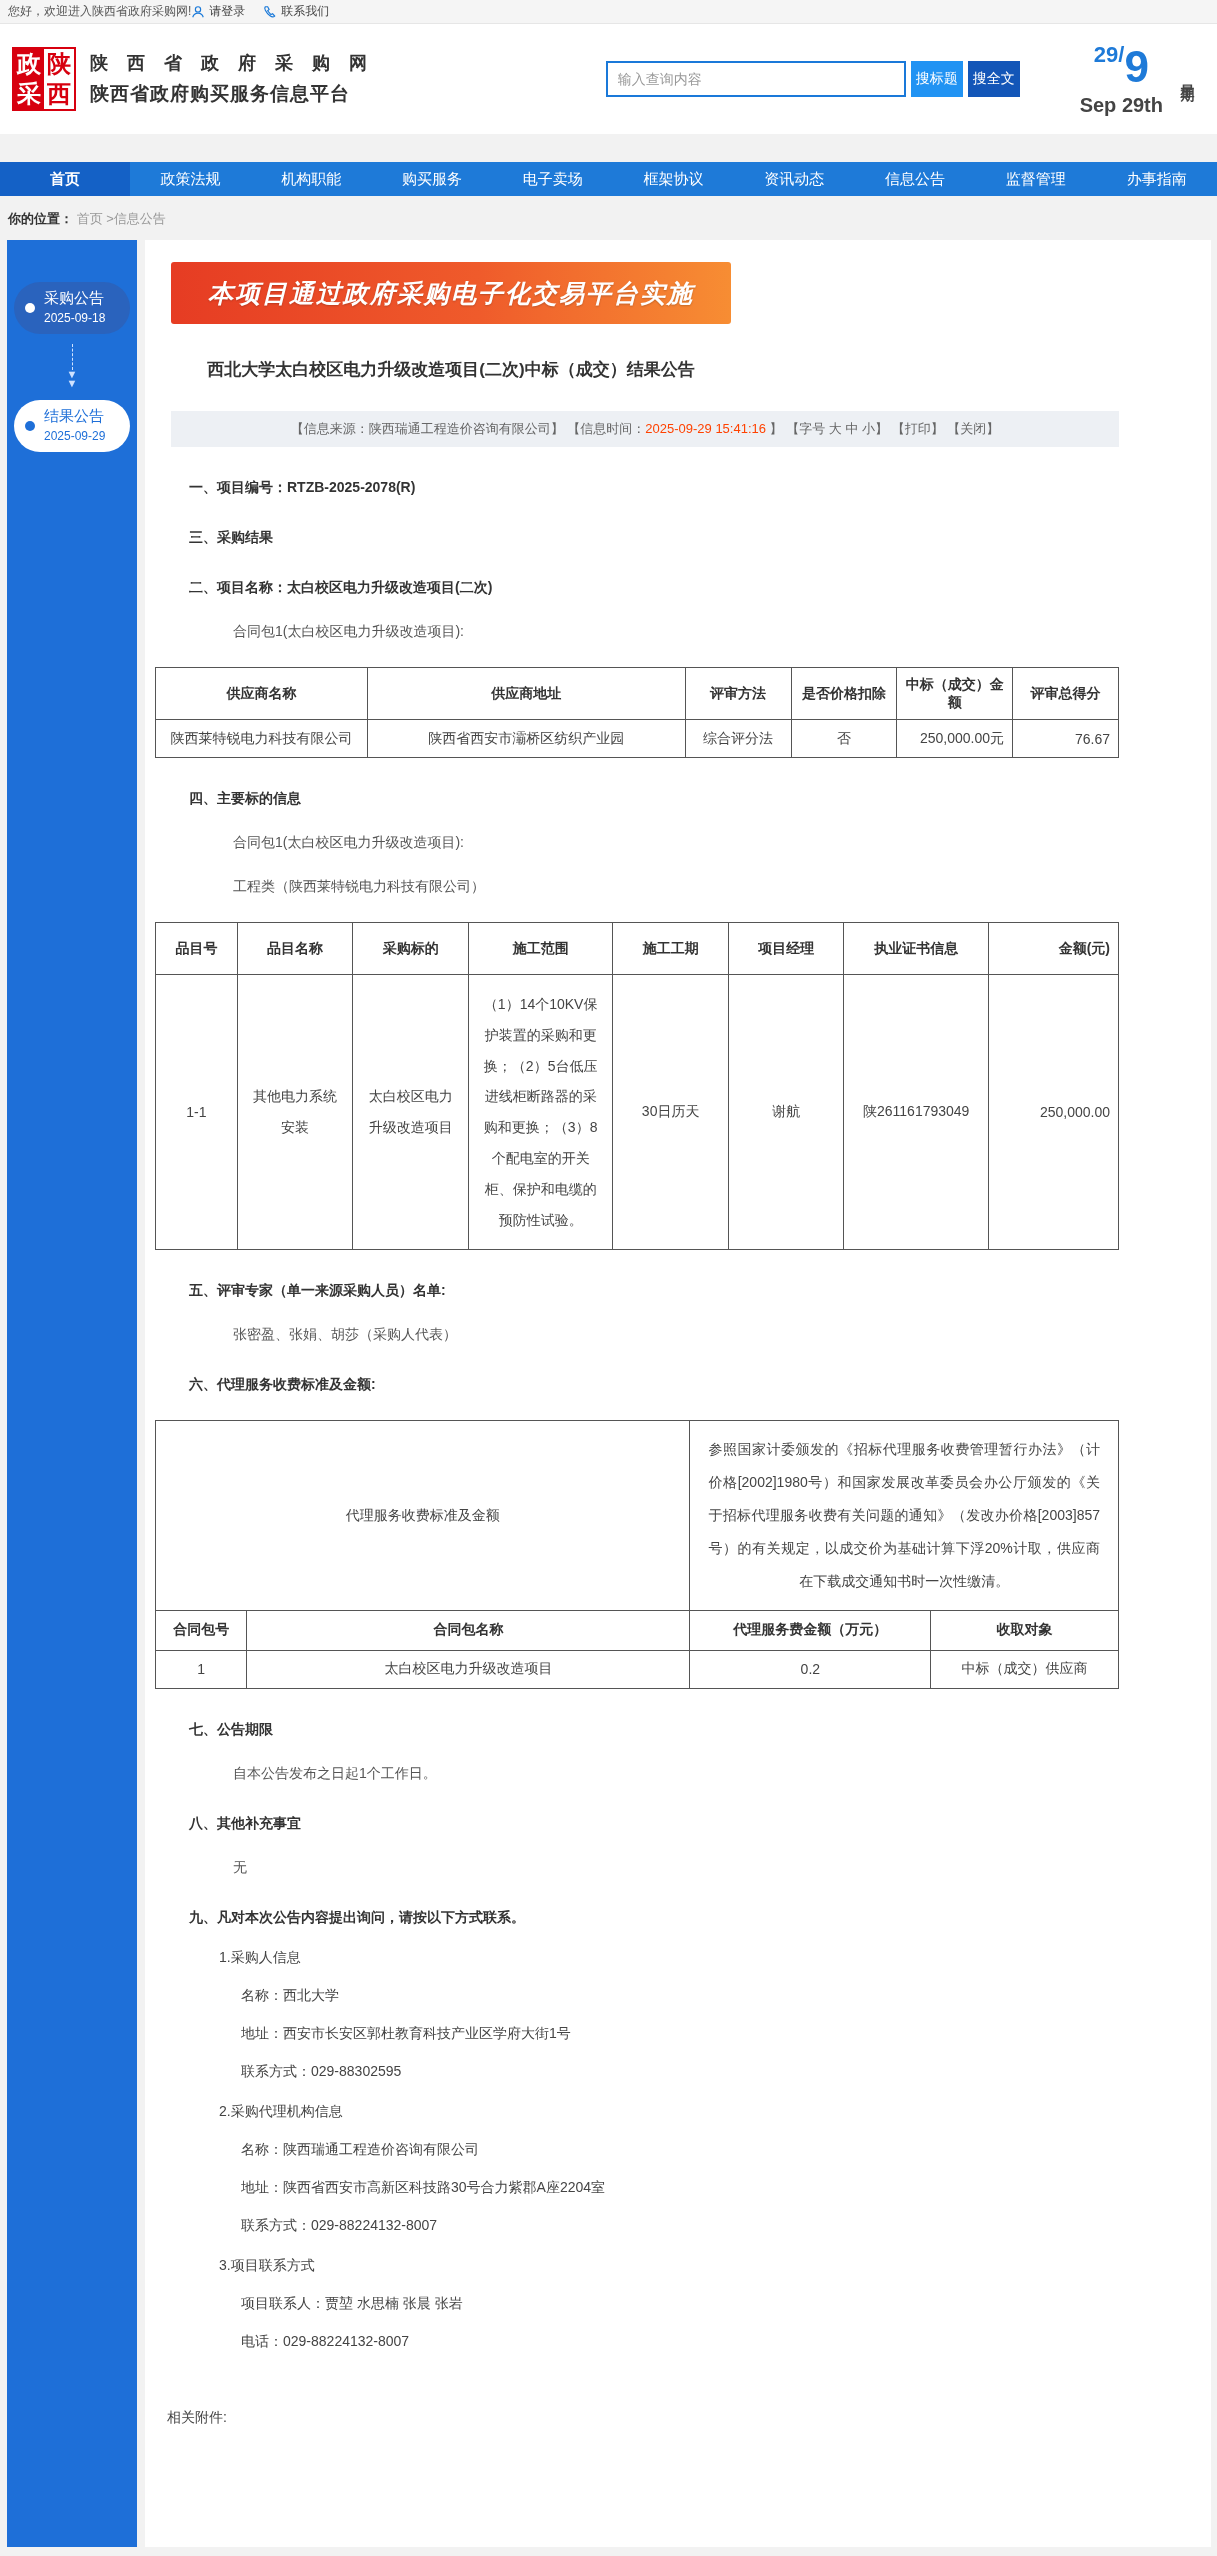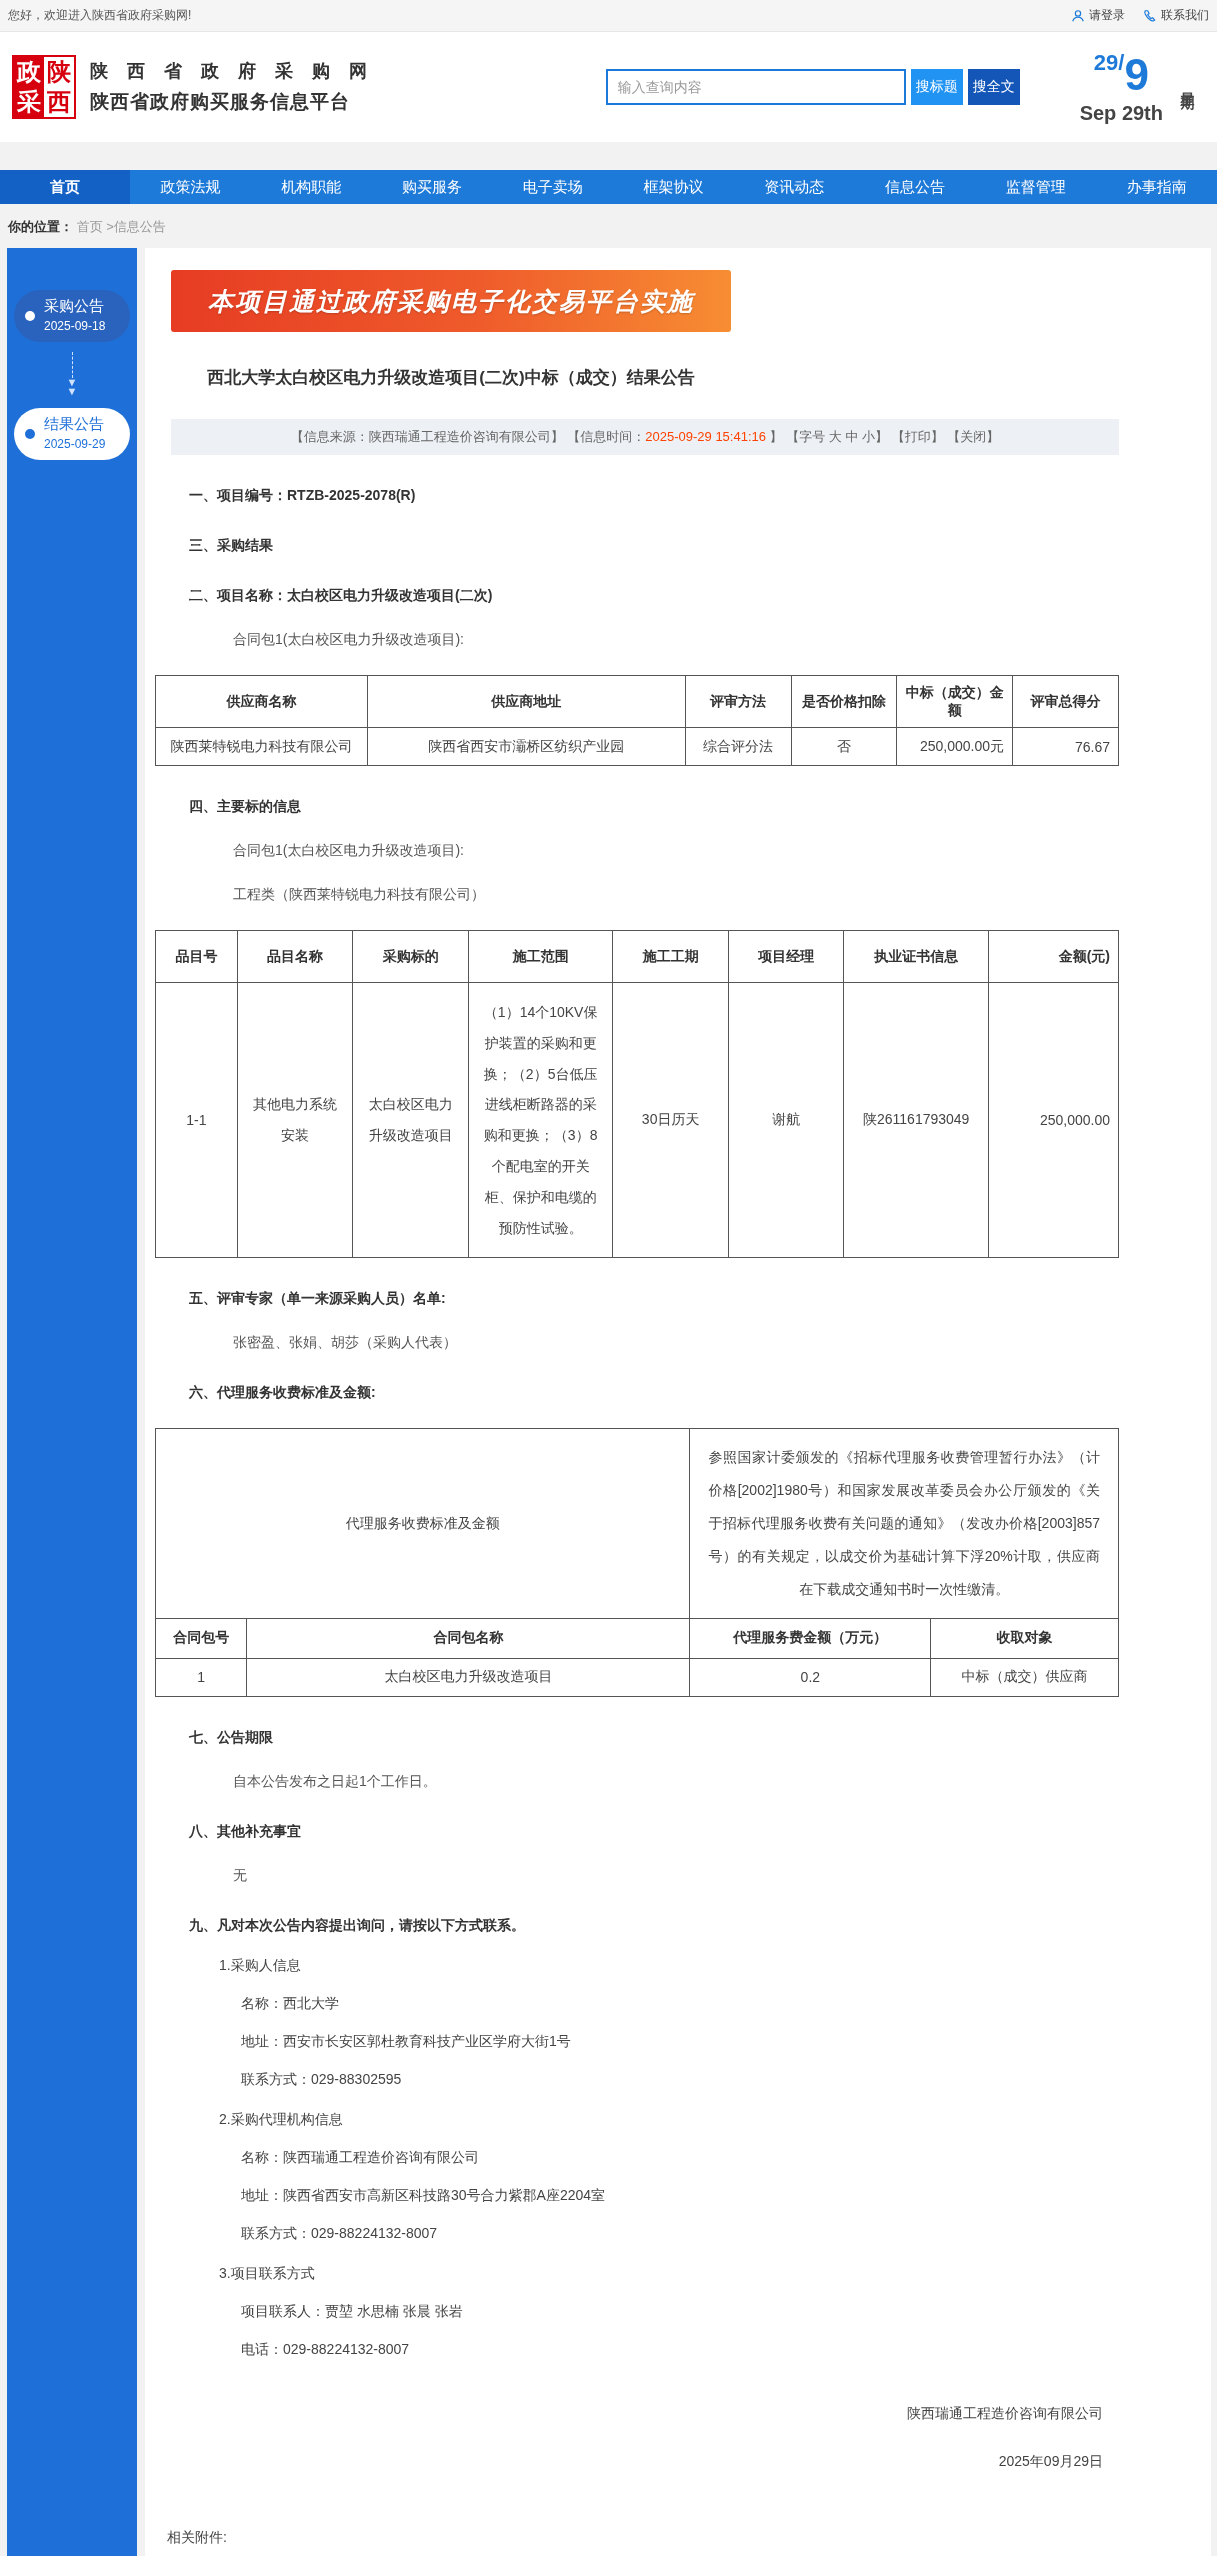--- a/index.html
+++ b/index.html
@@ -2,22 +2,22 @@
 <html><head>
 <meta charset="utf-8">
 <style>
   * { margin:0; padding:0; box-sizing:border-box; }
   body {
     width:1217px; margin:0 auto; background:#f2f2f2;
     font-family:"Liberation Sans","DejaVu Sans",sans-serif;
     color:#333; font-size:14px;
   }
   
-  .topbar { height:32px; background:#f5f5f5; border-bottom:1px solid #e6e6e6;
-    display:flex; justify-content:space-between; align-items:center; padding:0 8px; font-size:12px; color:#555; }
+  .topbar { height:24px; background:#f5f5f5; border-bottom:1px solid #e6e6e6;
+    display:flex; align-items:center; padding:0 8px; font-size:12px; color:#555; }
   .topbar-right { display:flex; align-items:center; gap:18px; }
   .topbar-link { display:flex; align-items:center; gap:4px; color:#444; cursor:pointer; }
   .topbar-link svg { display:block; }
   
   .header { background:#fff; height:110px; display:flex; align-items:center; padding:0 12px; }
   .logo-box { width:64px; height:64px; border:2px solid #d7000f; display:grid;
     grid-template-columns:1fr 1fr; grid-template-rows:1fr 1fr; font-weight:bold; font-size:24px; line-height:1; }
   .logo-cell { display:flex; align-items:center; justify-content:center; }
   .logo-red { background:#d7000f; color:#fff; }
   .logo-white { background:#fff; color:#d7000f; }
@@ -314,21 +314,17 @@
 
     <div class="c-group">2.采购代理机构信息</div>
     <div class="c-line">名称：陕西瑞通工程造价咨询有限公司</div>
     <div class="c-line">地址：陕西省西安市高新区科技路30号合力紫郡A座2204室</div>
     <div class="c-line">联系方式：029-88224132-8007</div>
 
     <div class="c-group">3.项目联系方式</div>
     <div class="c-line">项目联系人：贾堃 水思楠 张晨 张岩</div>
     <div class="c-line">电话：029-88224132-8007</div>
 
-    <div class="sign">
-      <div>陕西瑞通工程造价咨询有限公司</div>
-      <div>2025年09月29日</div>
-    </div>
 
     <div class="attach-label">相关附件:</div>
 
   </div>
 </div>
 
 </body></html>

